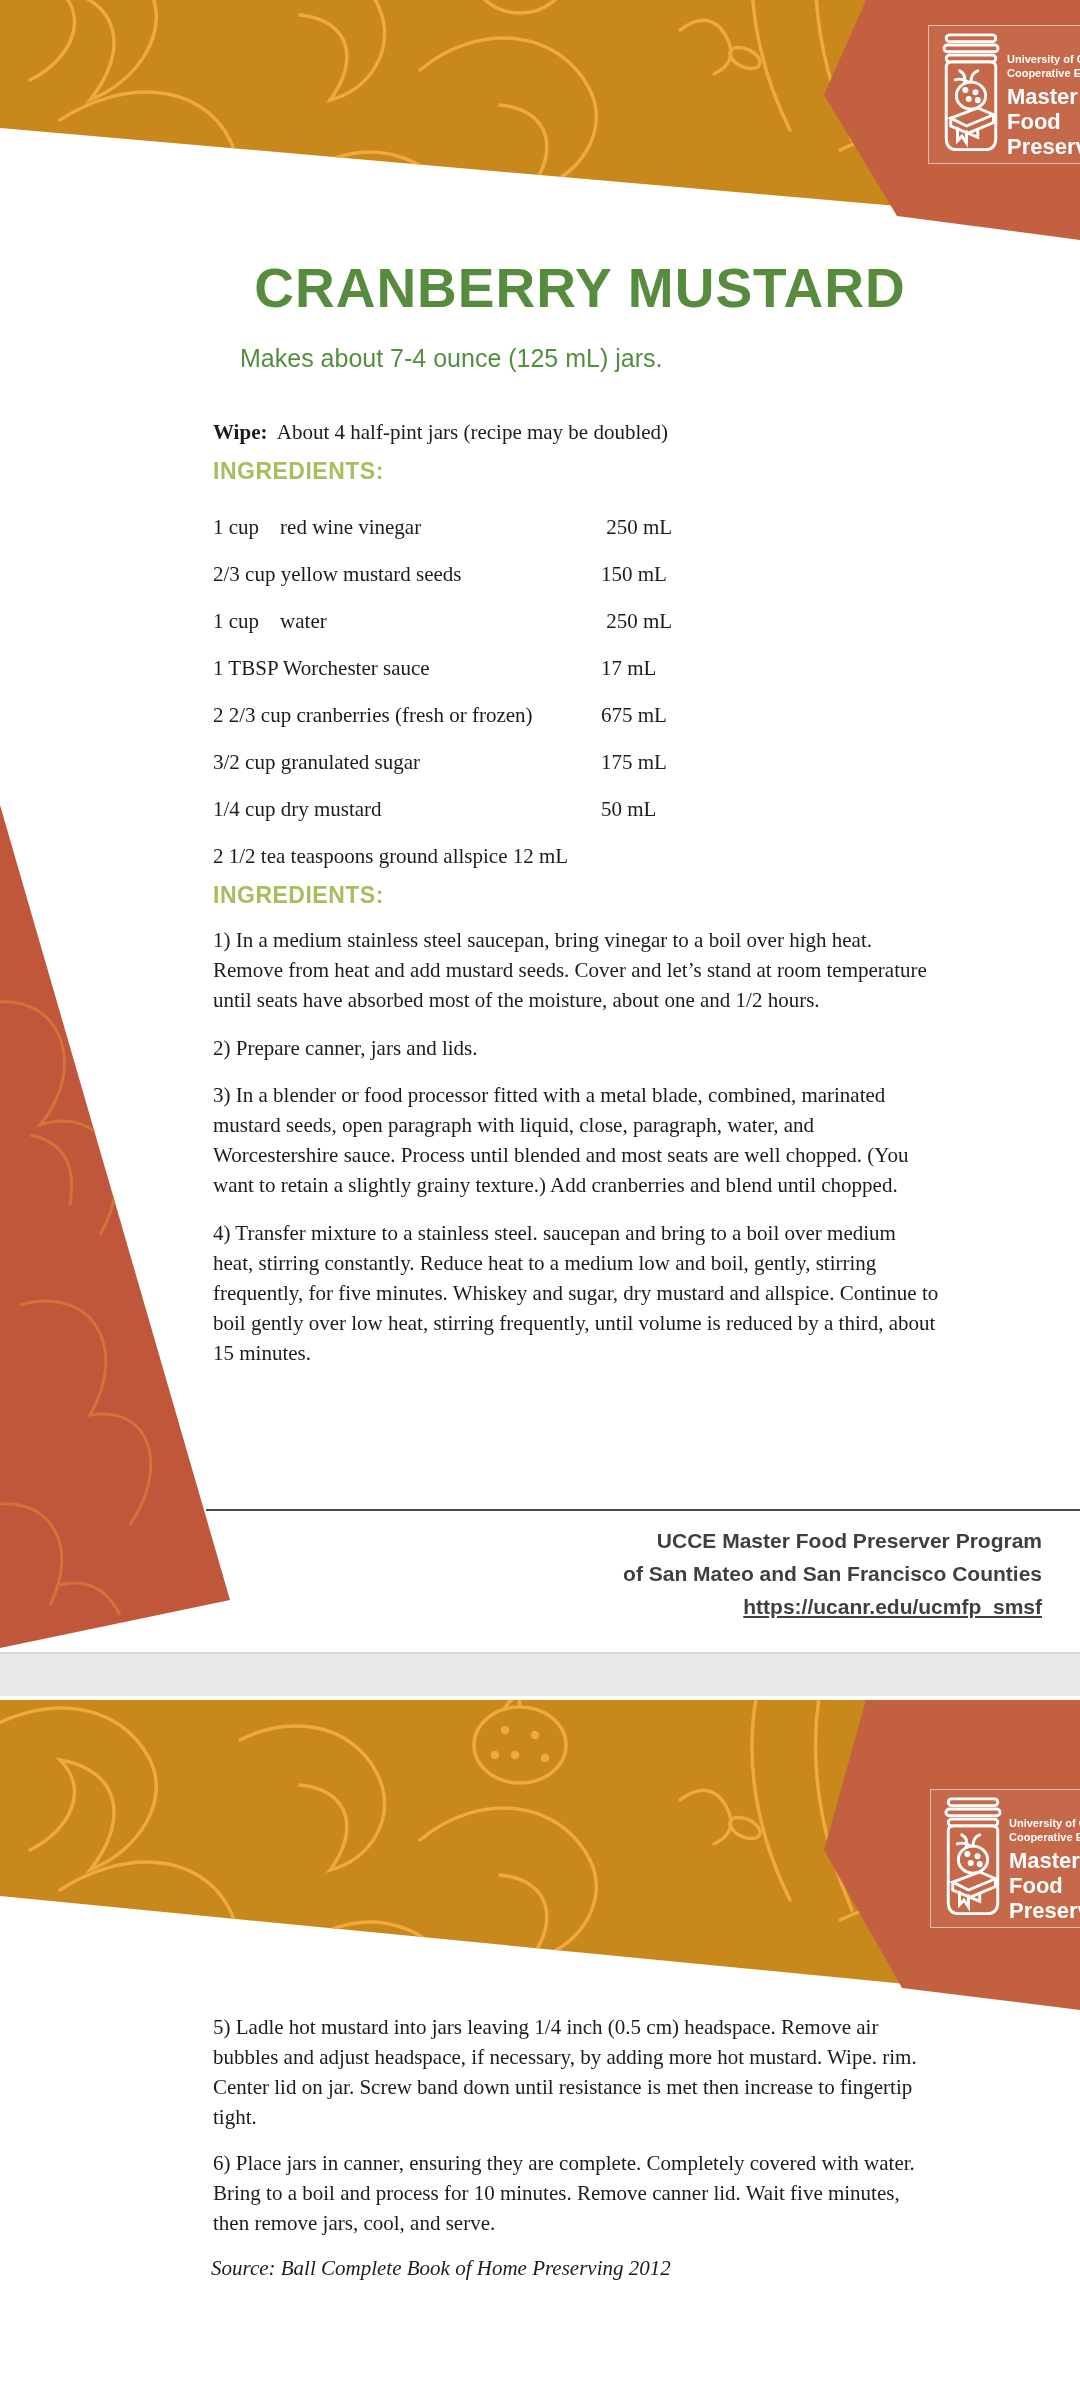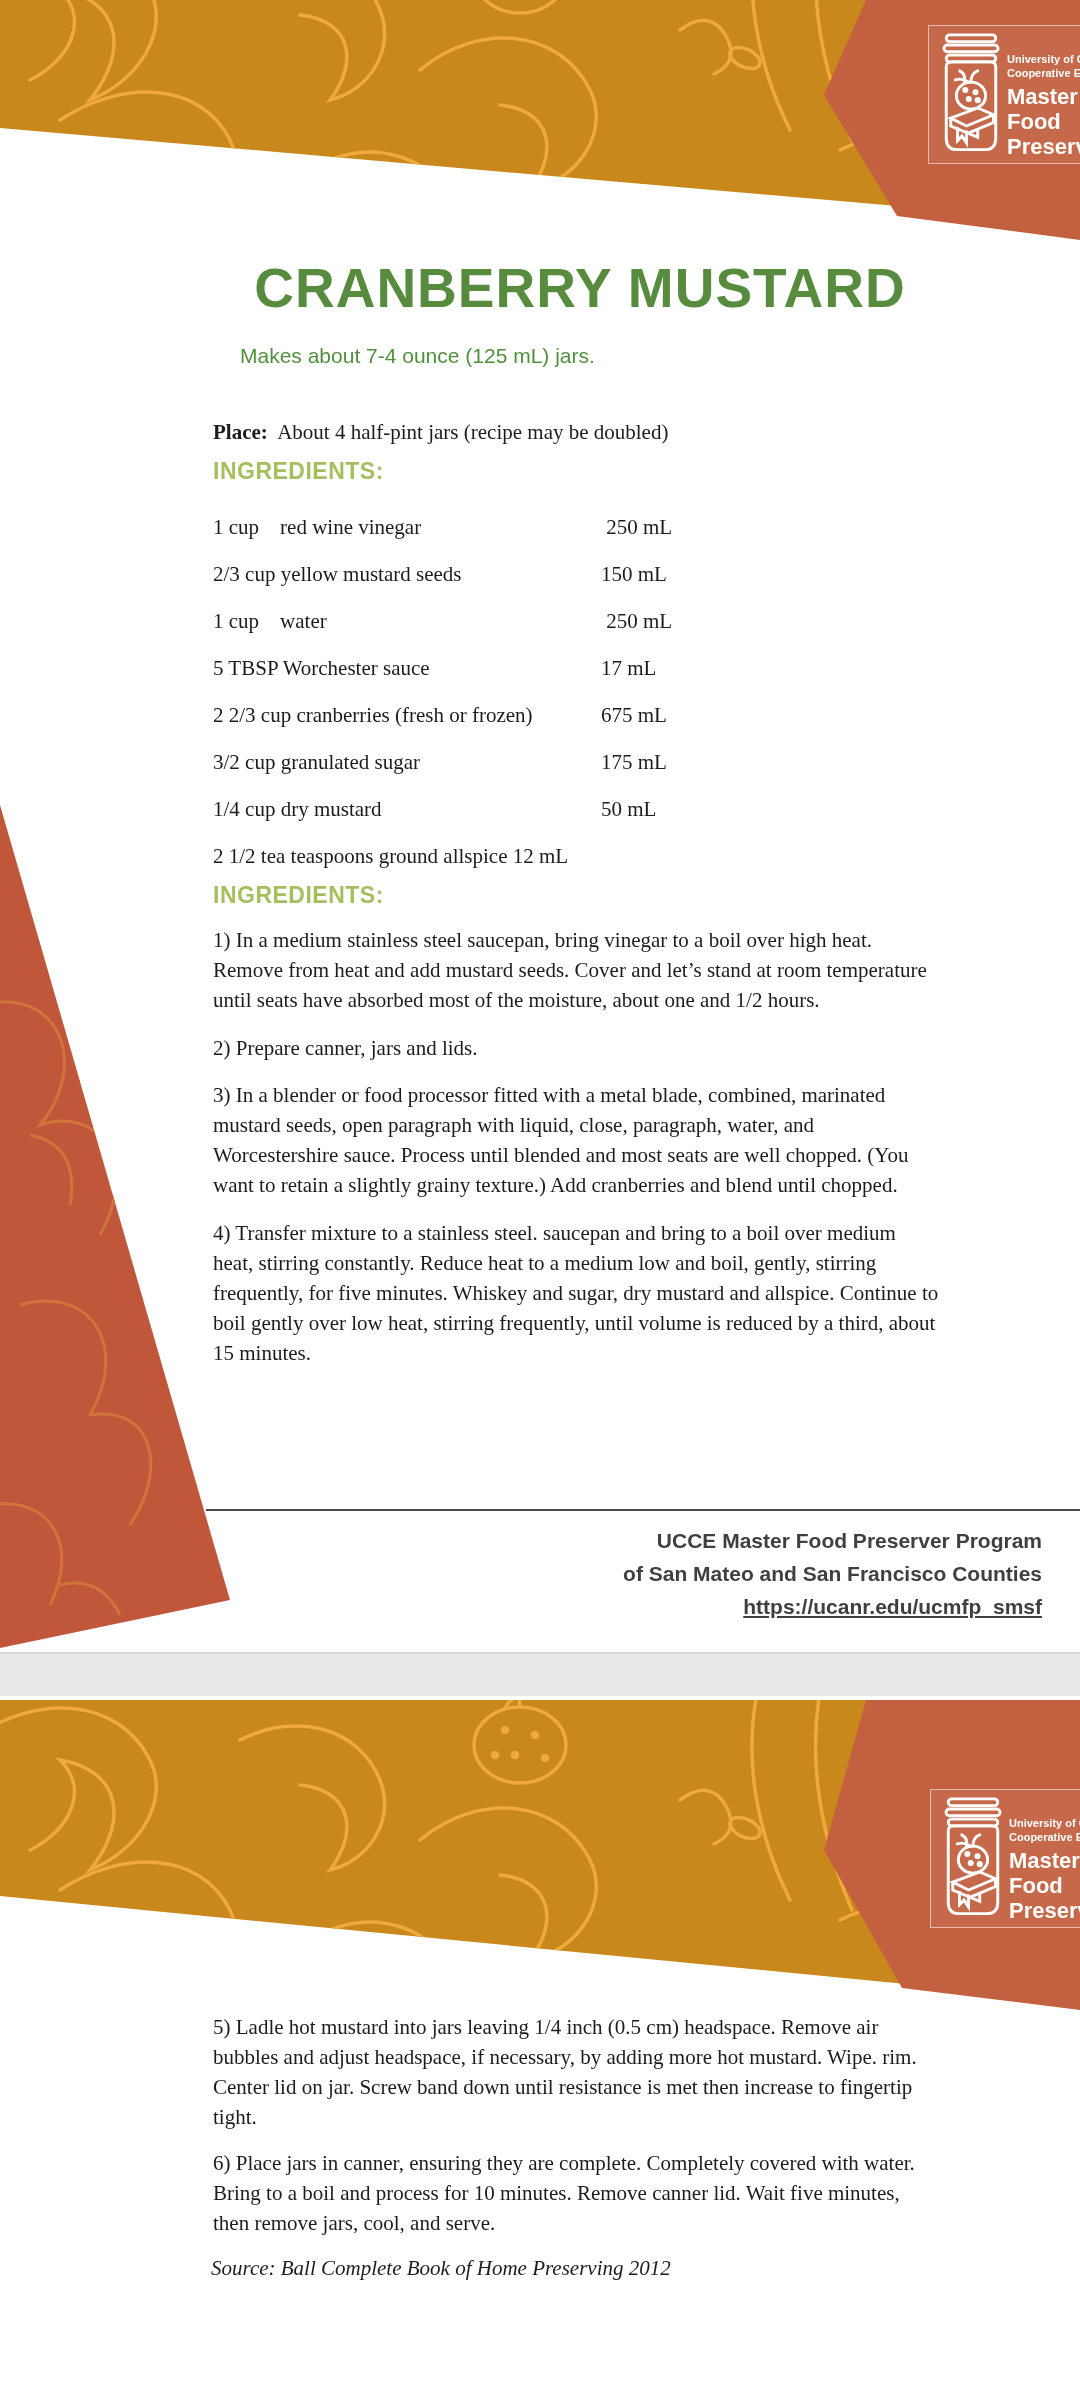--- a/index.html
+++ b/index.html
@@ -31,21 +31,21 @@
   .logo-jar{width:72px;height:129px;margin:4px 0 0 6px;flex:0 0 auto;}
   .logo-text{padding-top:26px;color:#ffffff;font-family:"Liberation Sans",sans-serif;white-space:nowrap;}
   .logo-org{font-size:11px;line-height:14px;font-weight:bold;}
   .logo-brand{font-size:22px;line-height:25px;font-weight:bold;white-space:pre-line;margin-top:4px;}
 
   
   .title{left:80px;top:256px;width:1000px;text-align:center;
          font-family:"Liberation Sans",sans-serif;font-weight:bold;font-size:55px;
          letter-spacing:1px;color:#578c3e;}
   .subtitle{left:240px;top:344px;font-family:"Liberation Sans",sans-serif;
-            font-size:21px;color:#51913e;}
+            font-size:25px;color:#51913e;}
   .yield{left:213px;top:420px;font-size:21px;}
   .yield b{font-weight:bold;}
   .sec-head{font-family:"Liberation Sans",sans-serif;font-weight:bold;font-size:23px;
             letter-spacing:0.5px;color:#a6bf5e;}
   .ing-head{left:213px;top:458px;}
   .dir-head{left:213px;top:882px;}
   .ing-row{left:213px;width:620px;height:30px;font-size:21px;}
   .ing-amt{position:absolute;left:388px;top:0;}
   .para{left:213px;width:920px;font-size:21px;line-height:30px;white-space:pre-line;margin:0;}
 
@@ -120,39 +120,39 @@
       <path d="M20,500 C90,480 130,540 90,610 C150,600 170,660 130,720"></path>
       <path d="M-10,700 C50,690 80,740 50,800 M60,780 q40,-10 60,30"></path>
       <path d="M30,330 q50,10 40,70"></path>
     </svg>
   </div>
 
   <div class="abs title">CRANBERRY MUSTARD</div>
   <div class="abs subtitle">Makes about 7-4 ounce (125 mL) jars.</div>
 
   <div class="abs yield">
-    <b>Place:</b><span>&nbsp; About 4 half-pint jars (recipe may be doubled)</span>
+    <b>Wipe:</b><span>&nbsp; About 4 half-pint jars (recipe may be doubled)</span>
   </div>
 
   <div class="abs sec-head ing-head">INGREDIENTS:</div>
 
   <div class="abs ing-row" style="top:515px">
     <span>1 cup&nbsp;&nbsp;&nbsp;&nbsp;red wine vinegar</span>
     <span class="ing-amt">&nbsp;250 mL</span>
   </div>
   <div class="abs ing-row" style="top:562px">
     <span>2/3 cup yellow mustard seeds</span>
     <span class="ing-amt">150 mL</span>
   </div>
   <div class="abs ing-row" style="top:609px">
     <span>1 cup&nbsp;&nbsp;&nbsp;&nbsp;water</span>
     <span class="ing-amt">&nbsp;250 mL</span>
   </div>
   <div class="abs ing-row" style="top:656px">
-    <span>5 TBSP Worchester sauce</span>
+    <span>1 TBSP Worchester sauce</span>
     <span class="ing-amt">17 mL</span>
   </div>
   <div class="abs ing-row" style="top:703px">
     <span>2 2/3 cup cranberries (fresh or frozen)</span>
     <span class="ing-amt">675 mL</span>
   </div>
   <div class="abs ing-row" style="top:750px">
     <span>3/2 cup granulated sugar</span>
     <span class="ing-amt">175 mL</span>
   </div>

